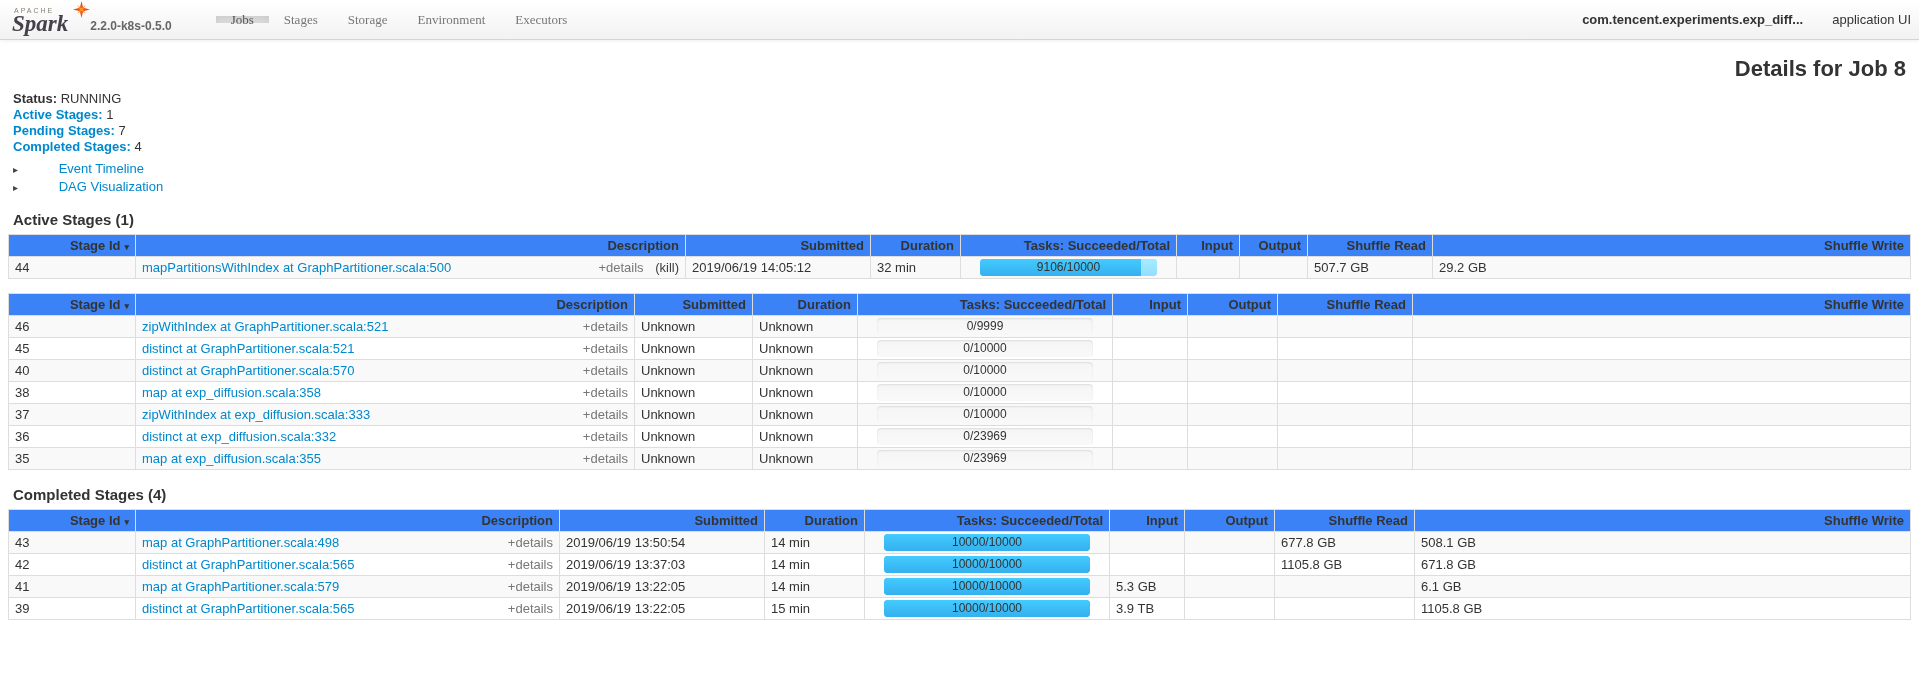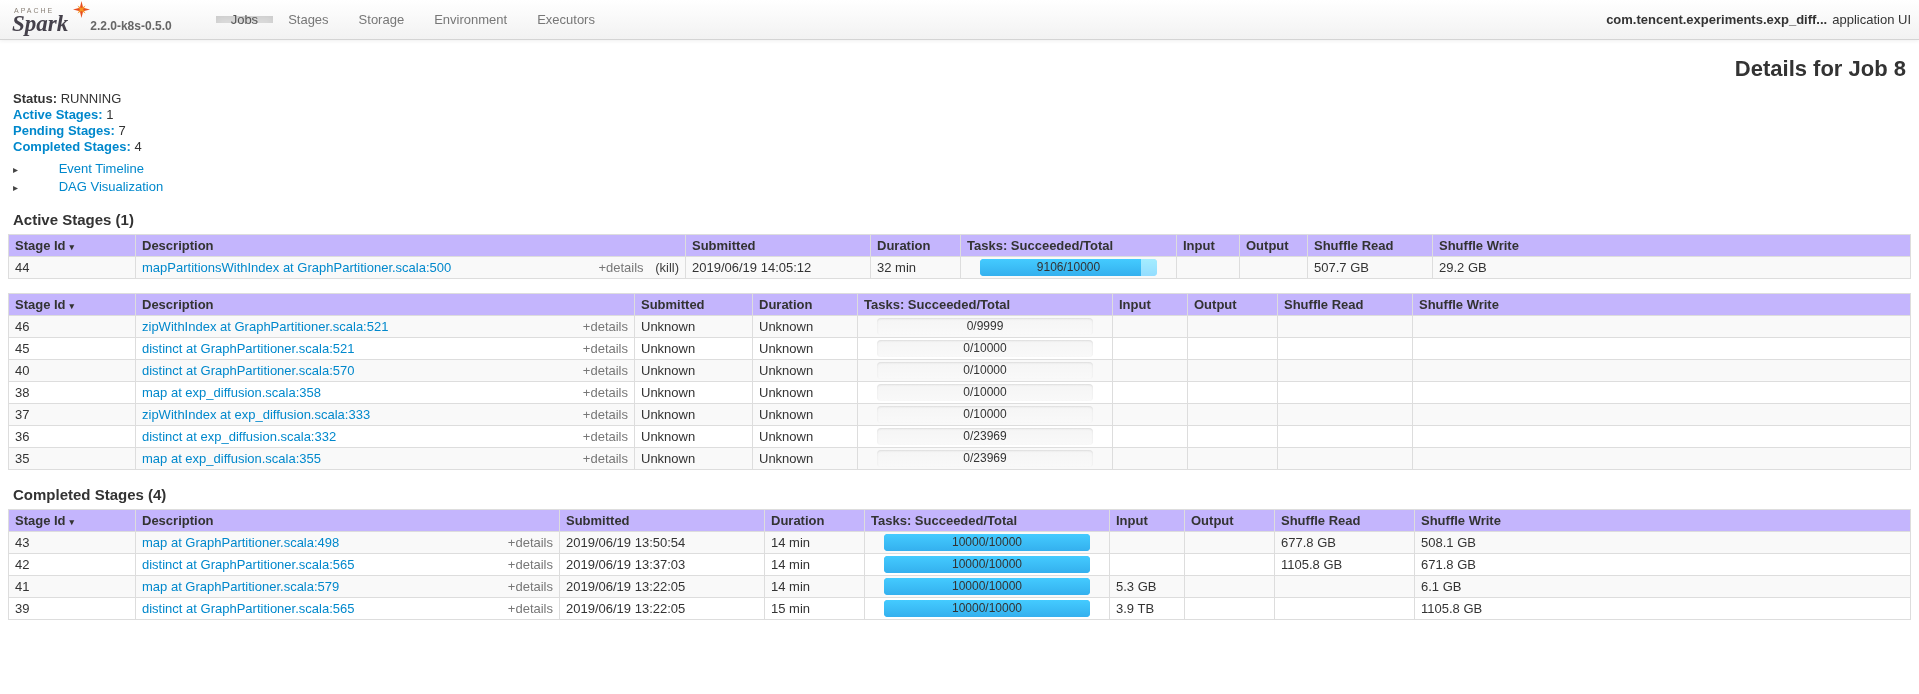--- a/index.html
+++ b/index.html
@@ -10,29 +10,29 @@
   .navbar { height:40px; background:linear-gradient(#ffffff,#f2f2f2);
     border-bottom:1px solid #d4d4d4; display:flex; align-items:stretch;
     box-shadow:0 1px 4px rgba(0,0,0,.065); }
   .brand { display:flex; align-items:center; padding:2px 10px 0 12px; }
   .logo { position:relative; padding-right:18px; }
   .logo .apache { display:block; font-size:7px; letter-spacing:2px; color:#8a8178; line-height:7px; margin-left:2px; }
   .logo .spark { font-family:"Liberation Serif", serif; font-style:italic; font-weight:bold;
     font-size:23px; color:#45414b; line-height:20px;margin-top:36px; }
   .logo .star { position:absolute; right:-4px; top:-6px; }
   .version { font-size:12px; color:#666; font-weight:bold; margin:10px 0 0 4px; }
-  .nav-tabs { display:flex; list-style:none; margin:0 0 0 18px; padding:16px; }
+  .nav-tabs { display:flex; list-style:none; margin:0 0 0 18px; padding:16px;font-family:Liberation Serif, serif; }
   .nav-tabs li { display:flex; }
   .nav-tabs a { display:flex; align-items:center; padding:0 15px; color:#777;
     text-decoration:none; font-size:13px; }
   .nav-tabs li.active a { background:#e5e5e5; color:#555;
     box-shadow:inset 0 3px 8px rgba(0,0,0,.125); }
   .navbar-right { margin-left:auto; display:flex; align-items:center; padding-right:8px; }
   .app-name { font-weight:bold; color:#333; margin-right:5px; }
-  .app-ui { color:#333; }
+  .app-ui { color:#333;margin-left:24px; }
 
   
   .content { padding:0 8px 30px 8px; }
   .page-title { font-size:22px; font-weight:bold; margin:16px 5px 10px 5px; color:#333;text-align:right; }
   ul.summary { list-style:none; margin:0 0 8px 5px; padding:0; }
   ul.summary li { margin:2px 0; line-height:14px; }
   ul.summary strong { font-weight:bold; }
   a.summary-link { color:#0088cc; font-weight:bold; text-decoration:none; }
   .toggle-line { margin:3px 0 3px 5px; line-height:14px; cursor:pointer; }
   .toggle-arrow { color:#444; font-size:10px; margin-right:5px; }
@@ -40,21 +40,21 @@
 
   
   .section-title { font-size:15px; font-weight:bold; margin:16px 0 6px 5px; color:#333; }
 
   
   table.stage-table { width:100%; border-collapse:collapse; table-layout:fixed;
     margin-bottom:14px; background:#fff; }
   .stage-table th, .stage-table td { border:1px solid #ddd; padding:3px 6px;
     text-align:left; font-size:13px; overflow:hidden; white-space:nowrap;
     text-overflow:ellipsis; vertical-align:middle; }
-  .stage-table th { font-weight:bold; cursor:pointer; background:#c4b5fd; }
+  .stage-table th { font-weight:bold; cursor:pointer; background:#3b82f6;text-align:right; }
   .stage-table tbody tr:nth-child(odd) { background:#f9f9f9; }
   .sort-caret { font-size:9px; margin-left:4px; color:#333; }
   a.stage-link { color:#0088cc; text-decoration:none; }
   .desc-wrap { display:flex; justify-content:space-between; align-items:center; }
   .desc-right { flex:0 0 auto; margin-left:8px; }
   .details-toggle { color:#777; cursor:pointer; }
   a.kill-link { color:#404040; text-decoration:none; margin-left:8px; }
 
   
   td.tasks-cell { padding:1px 19px; }

